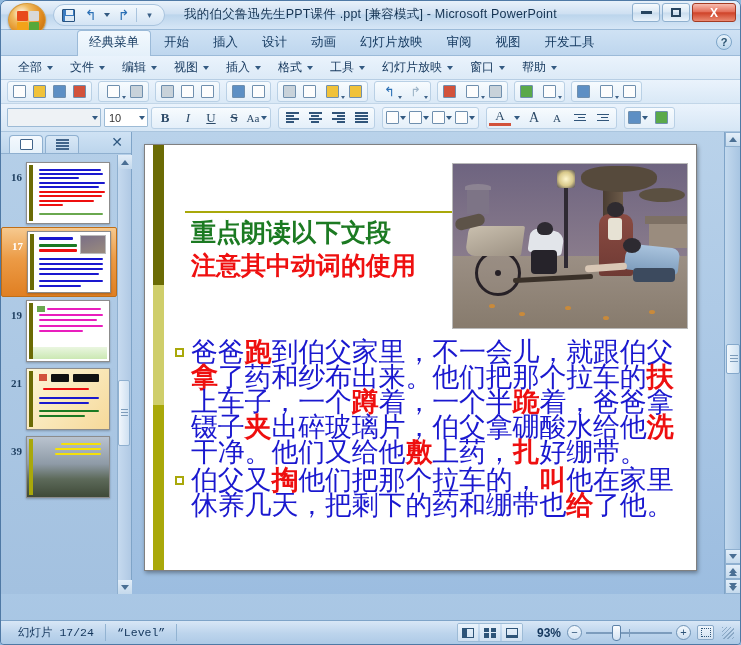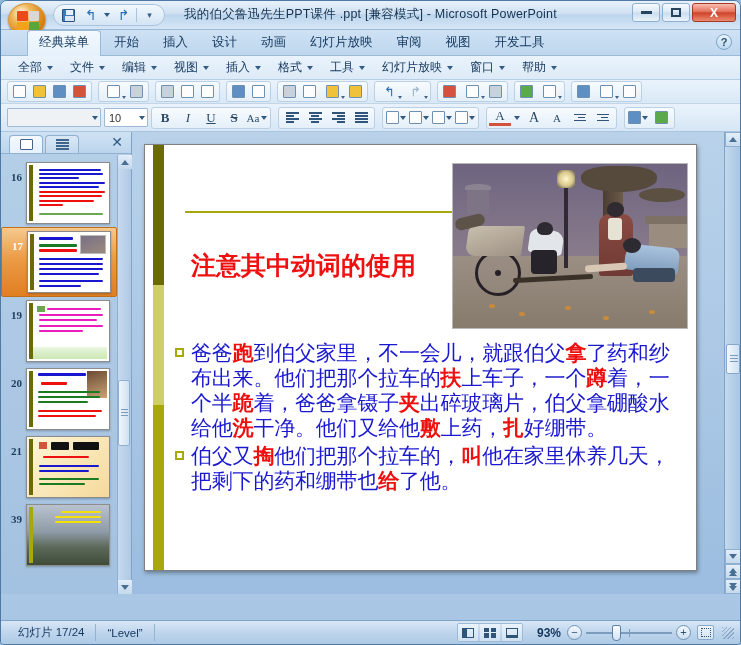--- a/index.html
+++ b/index.html
@@ -77,21 +77,21 @@
   }
   .wb span{line-height:1;}
   .mini-glyph{display:block;width:11px;height:3px;background:#27445f;}
   .maxi-glyph{display:block;width:10px;height:9px;border:2px solid #27445f;}
 
   
   .ribbon-tabs {
     position: relative; height: 26px;
     background: linear-gradient(180deg,#cfe2f4 0%,#bed6ee 100%);
     border-bottom: 1px solid #9bbad8;
-    padding-left: 26px; display: flex; align-items: flex-start;
+    padding-left: 76px; display: flex; align-items: flex-start;
   }
   .rtab {
     font-size: 12.5px; color: #11365d; padding: 4px 11px 5px;
     border-radius: 4px 4px 0 0; margin-right: 2px; white-space: nowrap;
   }
   .rtab.active {
     background: linear-gradient(180deg,#f3f9fe,#e4f0fa);
     border: 1px solid #9bbad8; border-bottom: none; font-weight: normal;
     padding: 3px 11px 5px;
   }
@@ -234,22 +234,22 @@
   .slide-pic {
     position: absolute; left: 307px; top: 18px; width: 236px; height: 166px;
     border: 1px solid #b9b9b9; overflow: hidden;
     background: linear-gradient(180deg,#6e6480 0%,#7c6f88 35%,#8d7f8b 55%,#9d8f87 70%,#8b7f73 100%);
   }
   .pic-layer { position: absolute; }
   .body-block { position: absolute; left: 30px; top: 195px; right: 8px; }
   .bullet-row { display: flex; align-items: flex-start; gap: 7px; margin-bottom: 3px; }
   .bullet-sq { width: 9px; height: 9px; border: 2px solid #a9a80a; background: #fff; margin-top: 8px; flex: 0 0 auto; }
   .bullet-text {
-    font-family: Liberation Sans, sans-serif;
-    font-size: 21px; line-height: 25px; color: #1a18cf; font-weight: normal;
+    font-family: Liberation Serif, serif;
+    font-size: 27px; line-height: 25px; color: #1a18cf; font-weight: normal;
     letter-spacing: -0.2px;
   }
   .hl { color: #ee0f0f; font-weight: bold; }
 
   
   .stage-scroll { position: absolute; right: 0; top: 0; bottom: 0; width: 16px;
     background: linear-gradient(90deg,#c3d9ee,#a8c5e2); border-left: 1px solid #7fa4c8; }
   .ss-btn { width: 16px; height: 15px; display:flex;align-items:center;justify-content:center;
     background: linear-gradient(180deg,#e4eff9,#c5daed); border:1px solid #8fb0d0; box-sizing:border-box;}
   .ss-thumb { position:absolute; left:1px; top:212px; width:14px; height:30px;
@@ -262,21 +262,21 @@
   .dbl-dn{display:flex;flex-direction:column;align-items:center;}
   .dbl-dn .tri-dn{margin:-1px 0;}
 
   
   .statusbar {
     position: absolute; left: 0; right: 0; bottom: 0; height: 24px;
     background: linear-gradient(180deg,#d8e7f6 0%,#bcd4ec 55%,#aecae6 100%);
     border-top: 1px solid #7fa4c8; display: flex; align-items: center;
     font-size: 11.5px; color: #14365c; padding: 0 6px;
   }
-  .sb-cell { padding: 0 11px; border-right: 1px solid #92b3d2; height: 17px; display:flex;align-items:center;gap:6px;}
+  .sb-cell { padding: 0 11px; border-right: 1px solid #92b3d2; height: 17px; display:flex;align-items:center;gap:6px;font-family:Liberation Mono, monospace;}
   .sb-cell.nb { border-right: none; }
   .spell-ico { width: 15px; height: 13px; position: relative; }
   .spell-ico:before { content:""; position:absolute; left:0; top:3px; width:11px;height:7px;
     background:#5b87b8; border:1px solid #335b86; border-radius:1px 1px 4px 4px;}
   .spell-ico:after { content:"✓"; position:absolute; right:-1px; top:-2px; color:#1c7a22; font-size:11px; font-weight:bold;}
   .status-right { margin-left: auto; display: flex; align-items: center; gap: 6px; }
   .viewbtns { display: flex; gap: 2px; border:1px solid #9dbbd6; border-radius:2px; overflow:hidden;}
   .vbtn { width: 20px; height: 17px; display:flex;align-items:center;justify-content:center;
     background: linear-gradient(180deg,#eaf3fc,#cfe0f1);}
   .vb-normal{width:12px;height:10px;border:1.5px solid #2e5478;display:flex;}
@@ -661,34 +661,20 @@
             <div style="position:absolute;left:10px;top:5px;width:8px;height:6px;background:#6aa84f;"></div>
             <div class="tl" style="left:20px;top:7px;width:54px;background:#e91ebd;"></div>
             <div class="tl" style="left:12px;top:13px;width:64px;background:#e91ebd;"></div>
             <div class="tl" style="left:12px;top:18px;width:58px;background:#e91ebd;"></div>
             <div class="tl" style="left:12px;top:24px;width:64px;background:#e91ebd;"></div>
             <div class="tl" style="left:12px;top:29px;width:44px;background:#e91ebd;"></div>
             <div style="position:absolute;left:6px;bottom:2px;right:2px;height:12px;background:linear-gradient(180deg,#eaf6e0,#cbe8b3);"></div>
           </div>
         </div>
 
-        <div class="thumb-row">
-          <div class="thumb-num">20</div>
-          <div class="thumb">
-            <div class="edge" style="background:#6b6b05;"></div>
-            <div class="tl" style="left:11px;top:4px;width:48px;background:#1a18cf;height:3px;"></div>
-            <div style="position:absolute;right:2px;top:2px;width:20px;height:27px;background:linear-gradient(160deg,#6a4a33,#c9a477);"></div>
-            <div class="tl" style="left:14px;top:13px;width:26px;background:#ee0f0f;height:3px;"></div>
-            <div class="tl" style="left:11px;top:22px;width:62px;background:#1c7a22;"></div>
-            <div class="tl" style="left:11px;top:27px;width:62px;background:#1c7a22;"></div>
-            <div class="tl" style="left:11px;top:32px;width:50px;background:#1c7a22;"></div>
-            <div class="tl" style="left:11px;top:41px;width:64px;background:#ee0f0f;"></div>
-            <div class="tl" style="left:11px;top:46px;width:58px;background:#ee0f0f;"></div>
-          </div>
-        </div>
 
         <div class="thumb-row">
           <div class="thumb-num">21</div>
           <div class="thumb" style="background:linear-gradient(135deg,#fdf6d8,#f6d99a);">
             <div class="edge" style="background:#6b6b05;"></div>
             <div style="position:absolute;left:12px;top:5px;width:8px;height:7px;background:#d2523b;"></div>
             <div class="tl" style="left:24px;top:5px;width:18px;background:#111;height:8px;"></div>
             <div class="tl" style="left:46px;top:5px;width:26px;background:#111;height:8px;"></div>
             <div class="tl" style="left:16px;top:19px;width:46px;background:#ee0f0f;"></div>
             <div class="tl" style="left:12px;top:28px;width:60px;background:#1a18cf;"></div>
@@ -723,20 +709,21 @@
     </div>
 
     <div class="stage">
       <div class="slide">
 
         <div class="slide-bar sb1"></div>
         <div class="slide-bar sb2"></div>
         <div class="slide-bar sb3"></div>
 
         <div class="title-rule"></div>
+        <div class="subtitle1">重点朗读以下文段</div>
         <div class="subtitle2">注意其中动词的使用</div>
 
         <div class="slide-pic">
 
           <div class="pic-layer" style="left:0;top:0;width:100%;height:58%;background:linear-gradient(180deg,#6e6480,#8a7c8c);"></div>
 
           <div class="pic-layer" style="left:0;bottom:0;width:100%;height:44%;background:linear-gradient(180deg,#9b8f84,#877b6d);"></div>
 
           <div class="pic-layer" style="left:14px;top:24px;width:22px;height:26px;background:#7d7486;border-radius:3px 3px 0 0;"></div>
           <div class="pic-layer" style="left:12px;top:20px;width:26px;height:6px;background:#8c8392;border-radius:50% 50% 0 0;"></div>

